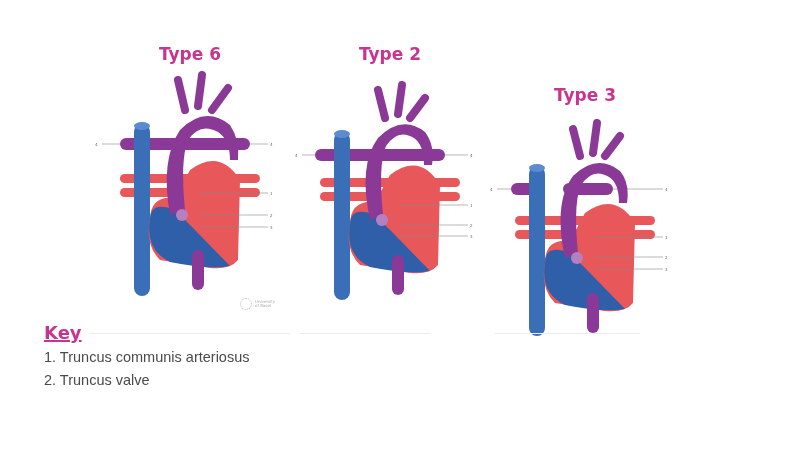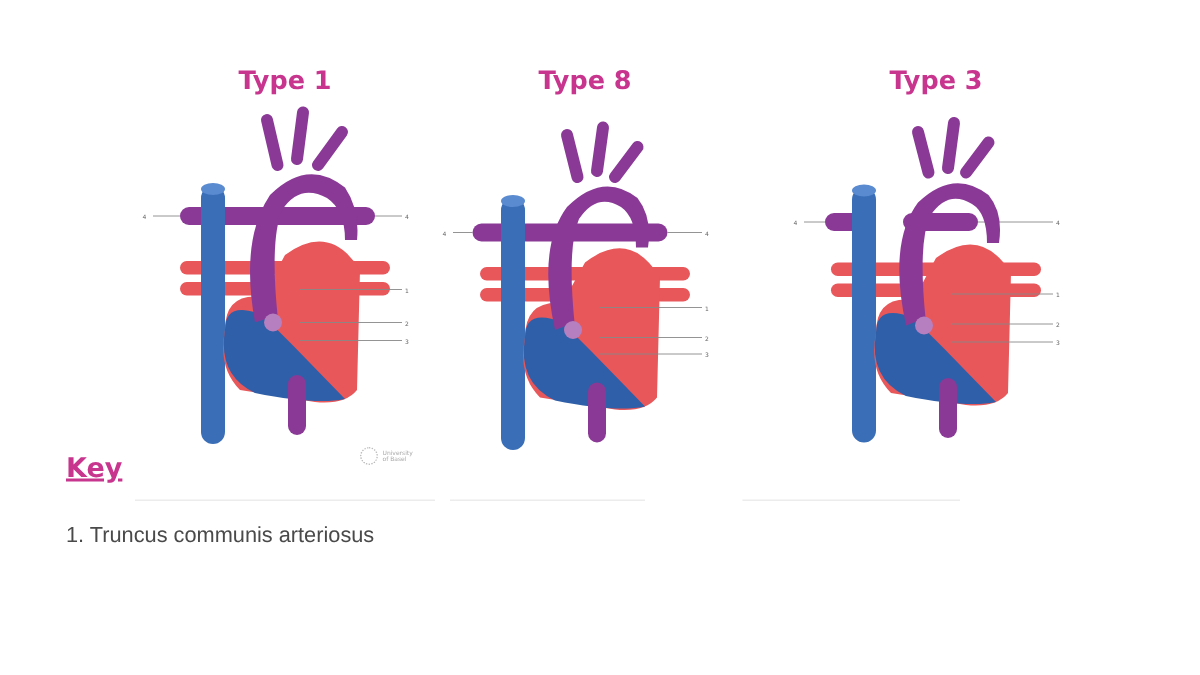--- a/index.html
+++ b/index.html
@@ -3,33 +3,33 @@
 <meta charset="utf-8">
 <style>
   html, body { margin:0; padding:0; }
   body { width:800px; height:450px; background:#ffffff; position:relative; overflow:hidden;
          font-family:"DejaVu Sans", "Liberation Sans", sans-serif; }
   .panel { position:absolute; top:0; width:200px; height:330px; }
   .panel .title { position:absolute; top:44px; left:0; width:100%; text-align:center;
                   font-weight:bold; font-size:17px; color:#c8358f; }
   .panel svg { position:absolute; left:0; top:70px; }
   .sep { position:absolute; height:1px; background:#ececec; }
-  .key-title { position:absolute; left:44px; top:302px; font-weight:bold; font-size:18px;
+  .key-title { position:absolute; left:44px; top:322px; font-weight:bold; font-size:18px;
                color:#c8358f; text-decoration:underline; text-decoration-thickness:2px; }
   .key-list { position:absolute; left:44px; top:346px; margin:0; padding:0; list-style:none; }
   .key-list li { font-size:14.5px; color:#4a4a4a; line-height:23px; font-family:"Liberation Sans", sans-serif; }
   .logo { position:absolute; left:240px; top:298px; display:flex; align-items:center; gap:3px; }
   .logo .mark { width:10px; height:10px; border-radius:50%; border:1px dotted #bbb; }
   .logo .txt { font-size:4px; color:#aaa; line-height:4px; }
 </style>
 </head>
 <body>
 
 <div class="panel" style="left:90px;">
-  <div class="title">Type 1</div>
+  <div class="title">Type 6</div>
   <svg width="200" height="230" viewBox="0 0 200 230">
 
     <rect x="30" y="68" width="130" height="12" rx="6" fill="#8a3a96"></rect>
     <line x1="12" y1="74" x2="30" y2="74" stroke="#888" stroke-width="0.6"></line>
     <line x1="160" y1="74" x2="178" y2="74" stroke="#888" stroke-width="0.6"></line>
 
     <rect x="30" y="104" width="140" height="9" rx="4.5" fill="#e8575a"></rect>
     <rect x="30" y="118" width="140" height="9" rx="4.5" fill="#e8575a"></rect>
 
     <rect x="44" y="54" width="16" height="172" rx="8" fill="#3a6fb8"></rect>
@@ -49,21 +49,21 @@
     <line x1="110" y1="157" x2="178" y2="157" stroke="#888" stroke-width="0.6"></line>
     <text x="5" y="76" font-size="4" fill="#666">4</text>
     <text x="180" y="76" font-size="4" fill="#666">4</text>
     <text x="180" y="125" font-size="4" fill="#666">1</text>
     <text x="180" y="147" font-size="4" fill="#666">2</text>
     <text x="180" y="159" font-size="4" fill="#666">3</text>
   </svg>
 </div>
 
 <div class="panel" style="left:290px;">
-  <div class="title">Type 8</div>
+  <div class="title">Type 2</div>
   <svg width="200" height="230" viewBox="0 0 200 230">
     <rect x="25" y="79" width="130" height="12" rx="6" fill="#8a3a96"></rect>
     <line x1="12" y1="85" x2="25" y2="85" stroke="#888" stroke-width="0.6"></line>
     <line x1="155" y1="85" x2="178" y2="85" stroke="#888" stroke-width="0.6"></line>
     <rect x="30" y="108" width="140" height="9" rx="4.5" fill="#e8575a"></rect>
     <rect x="30" y="122" width="140" height="9" rx="4.5" fill="#e8575a"></rect>
     <rect x="44" y="62" width="16" height="168" rx="8" fill="#3a6fb8"></rect>
     <ellipse cx="52" cy="64" rx="8" ry="4" fill="#5a8ad0"></ellipse>
     <path d="M60 155 Q60 130 85 132 L100 105 Q130 82 150 115 L148 195 Q140 205 120 203 L70 195 Q55 180 60 155Z" fill="#e8575a"></path>
     <path d="M60 155 Q60 135 85 145 L105 165 L140 201 Q120 205 80 197 Q55 185 60 155Z" fill="#2f5fa8"></path>
@@ -75,21 +75,21 @@
     <line x1="110" y1="155" x2="178" y2="155" stroke="#888" stroke-width="0.6"></line>
     <line x1="110" y1="166" x2="178" y2="166" stroke="#888" stroke-width="0.6"></line>
     <text x="5" y="87" font-size="4" fill="#666">4</text>
     <text x="180" y="87" font-size="4" fill="#666">4</text>
     <text x="180" y="137" font-size="4" fill="#666">1</text>
     <text x="180" y="157" font-size="4" fill="#666">2</text>
     <text x="180" y="168" font-size="4" fill="#666">3</text>
   </svg>
 </div>
 
-<div class="panel" style="left:524px;">
+<div class="panel" style="left:485px;margin-top:41px;">
   <div class="title">Type 3</div>
   <svg width="200" height="230" viewBox="0 0 200 230">
     <rect x="26" y="72" width="30" height="12" rx="6" fill="#8a3a96"></rect>
     <rect x="78" y="72" width="50" height="12" rx="6" fill="#8a3a96"></rect>
     <line x1="12" y1="78" x2="26" y2="78" stroke="#888" stroke-width="0.6"></line>
     <line x1="128" y1="78" x2="178" y2="78" stroke="#888" stroke-width="0.6"></line>
     <rect x="30" y="105" width="140" height="9" rx="4.5" fill="#e8575a"></rect>
     <rect x="30" y="119" width="140" height="9" rx="4.5" fill="#e8575a"></rect>
     <rect x="44" y="55" width="16" height="170" rx="8" fill="#3a6fb8"></rect>
     <ellipse cx="52" cy="57" rx="8" ry="4" fill="#5a8ad0"></ellipse>
@@ -118,13 +118,14 @@
   </div>
 </div>
 
 <div class="sep" style="left:90px; top:333px; width:200px;"></div>
 <div class="sep" style="left:300px; top:333px; width:130px;"></div>
 <div class="sep" style="left:495px; top:333px; width:145px;"></div>
 
 <div class="key-title">Key</div>
 <ul class="key-list">
   <li>1. Truncus communis arteriosus</li>
+  <li>2. Truncus valve</li>
 </ul>
 
 </body></html>

